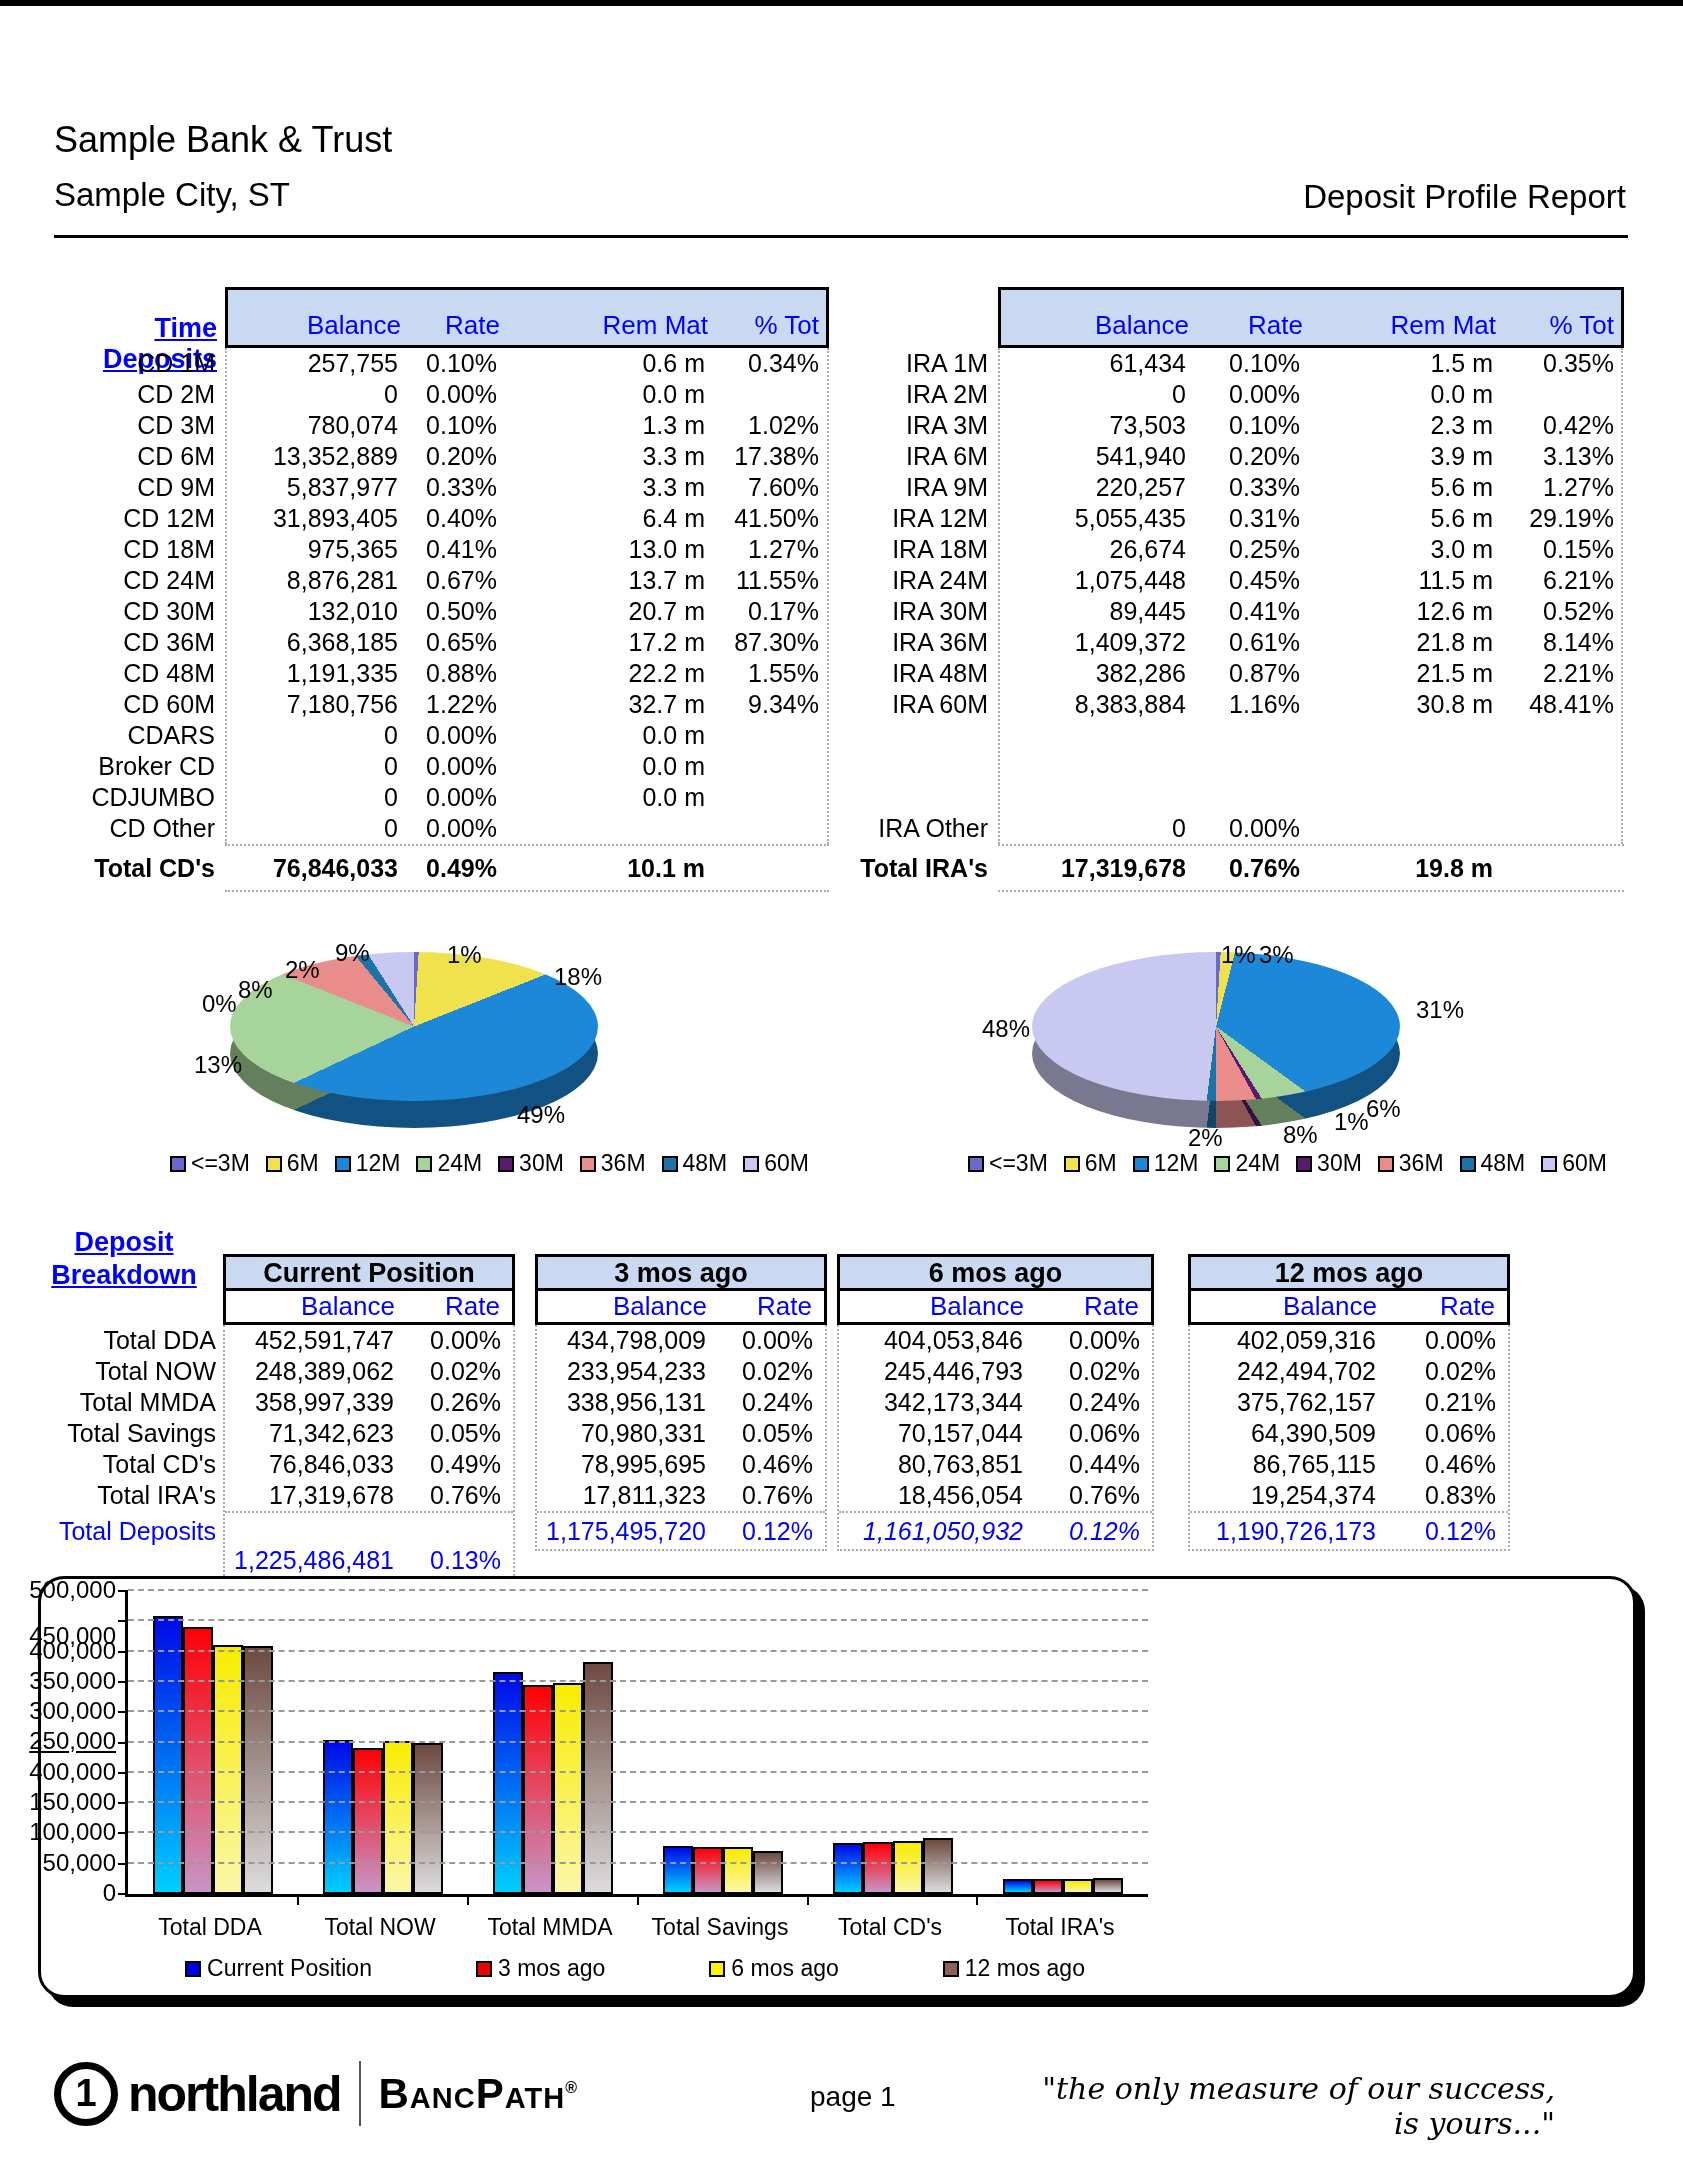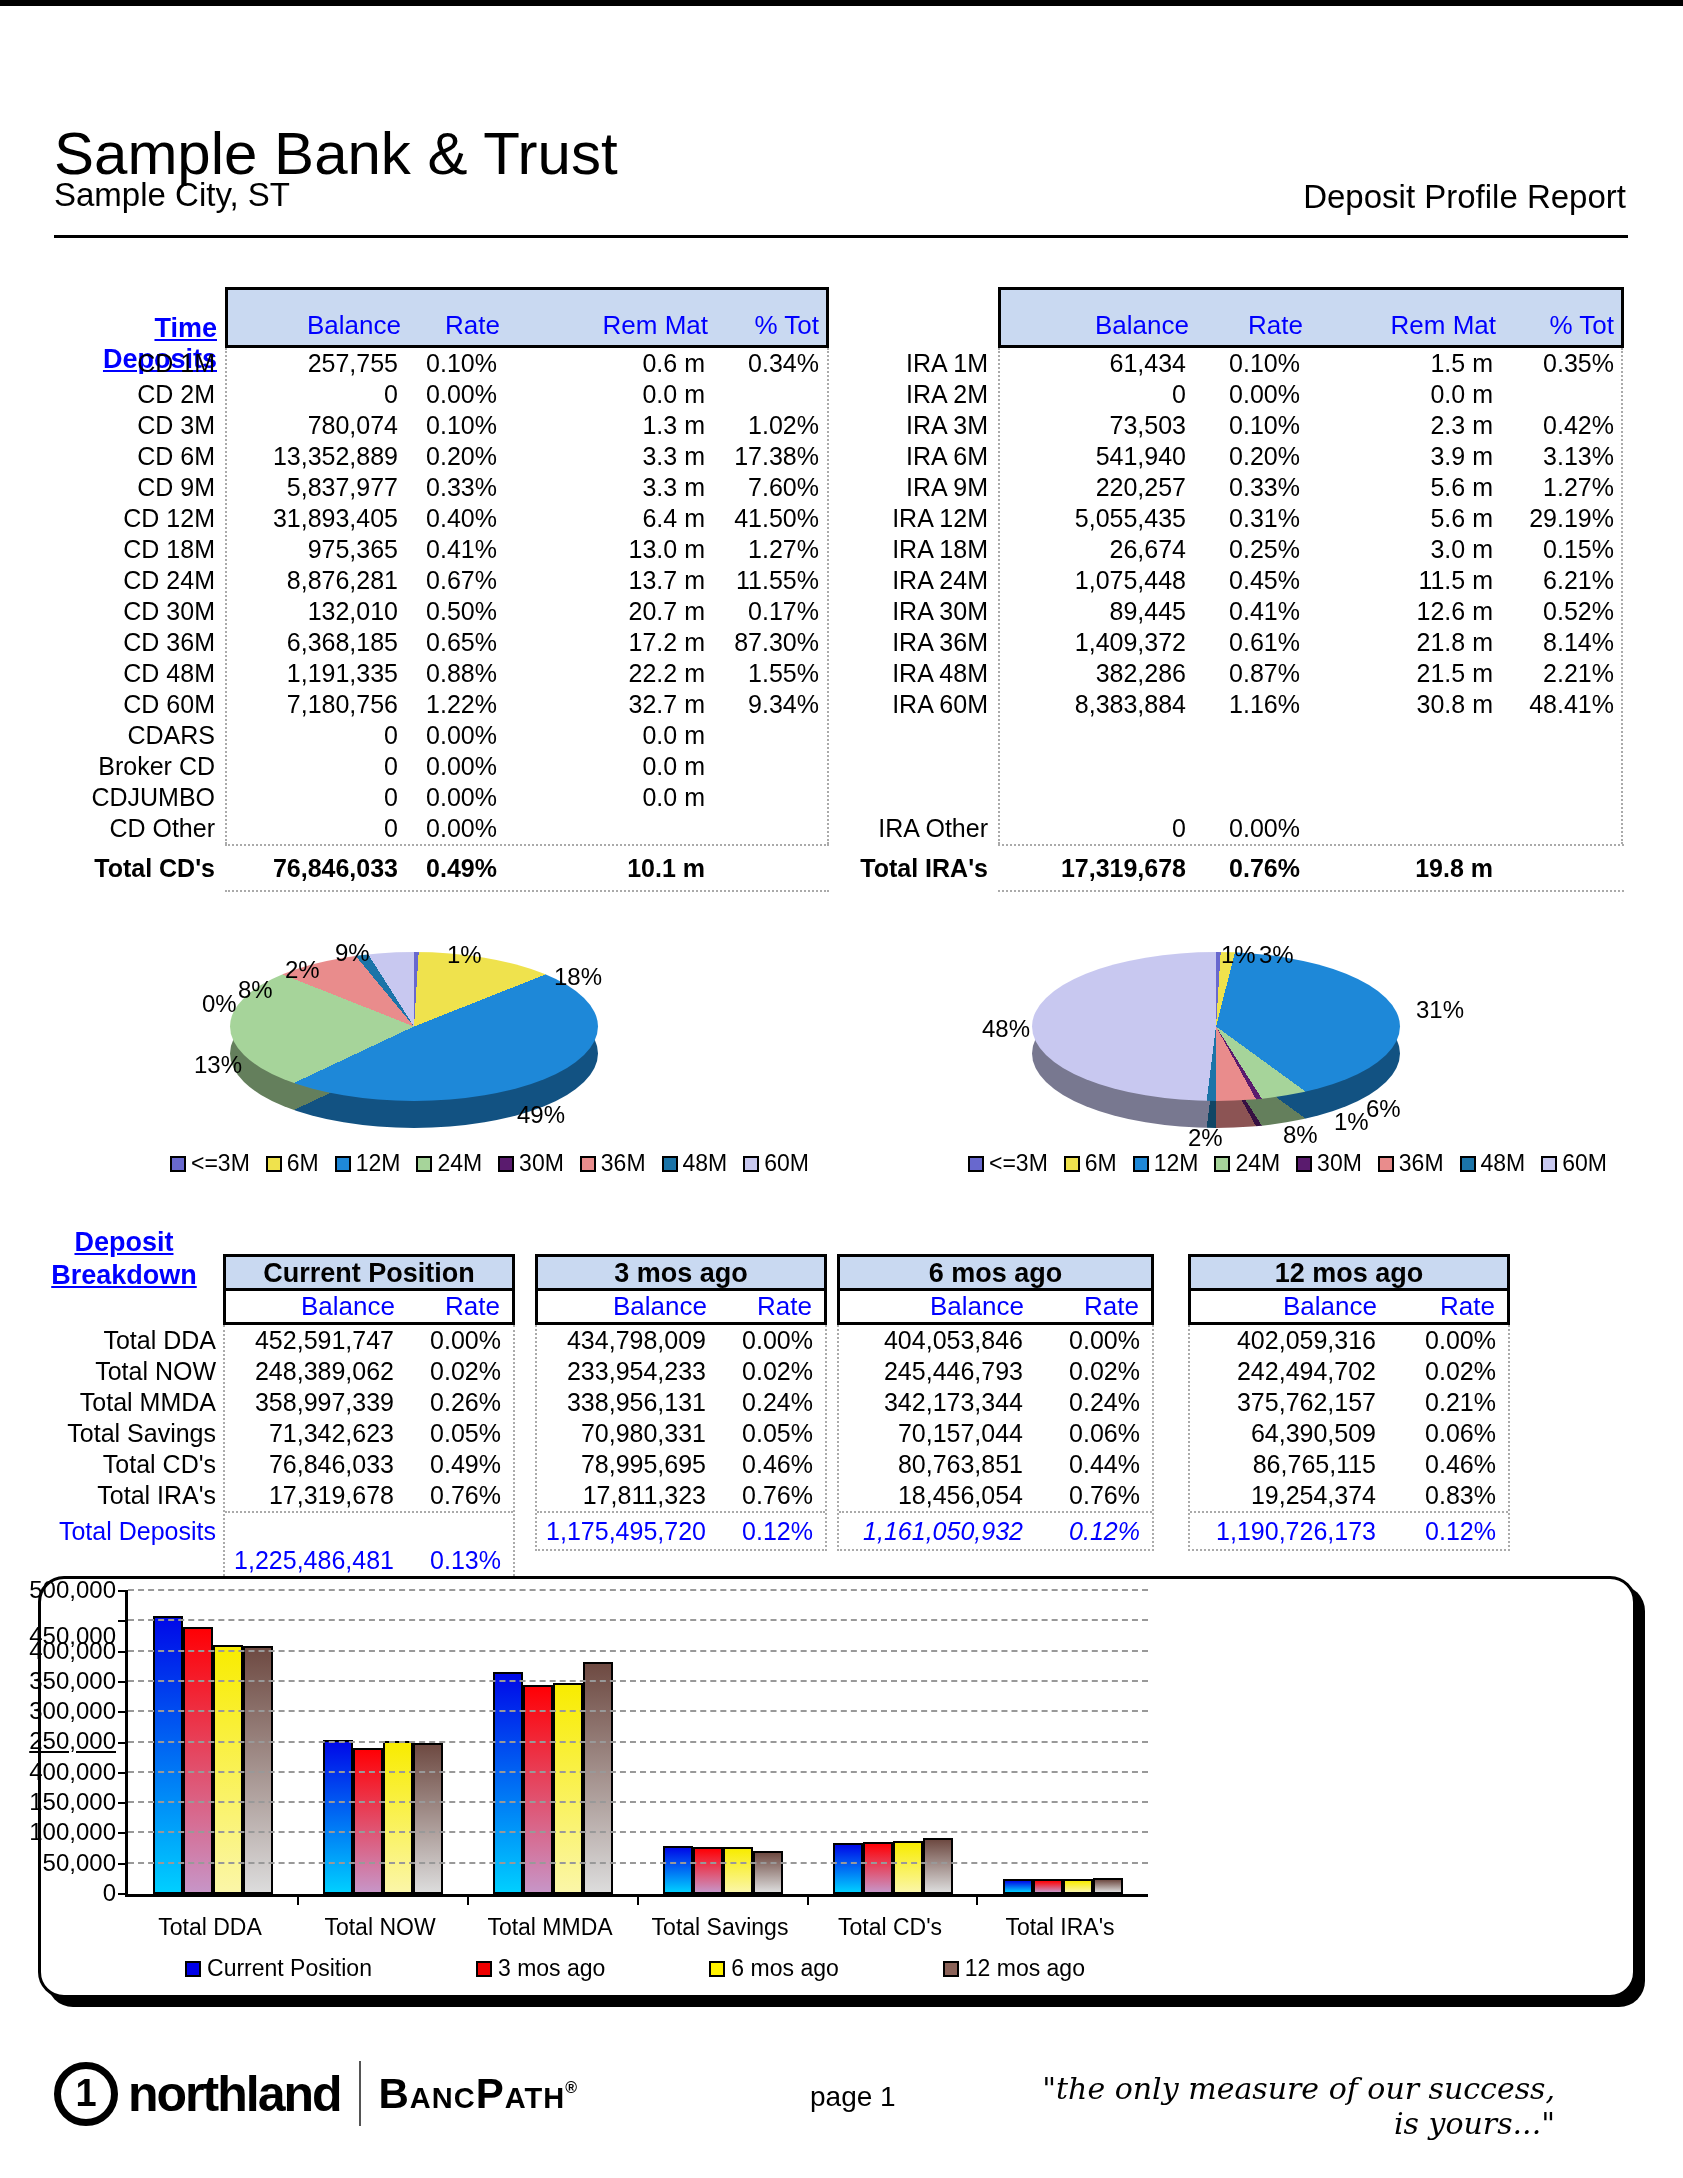--- a/index.html
+++ b/index.html
@@ -2,21 +2,21 @@
 <html><head>
 <meta charset="utf-8">
 <style>
   html,body{margin:0;padding:0;background:#fff;}
   .page{position:relative;width:1683px;height:2178px;background:#fff;overflow:hidden;
         font-family:"Liberation Sans",sans-serif;color:#000;}
   .abs{position:absolute;}
   #topbar{position:absolute;top:0;left:0;width:100%;height:6px;background:#000;}
 
   
-  #bank-name{left:54px;top:119px;font-size:60px;text-align:center;}
+  #bank-name{left:54px;top:119px;font-size:36px;text-align:center;}
   #bank-loc{left:54px;top:176px;font-size:33px;}
   #rpt-title{right:57px;top:121px;font-size:41px;text-align:right;}
   #rpt-sub{right:57px;top:178px;font-size:33px;text-align:right;}
   #hdr-rule{left:54px;top:235px;width:1574px;height:3px;background:#000;}
 
   
   .dtable{position:absolute;top:287px;}
   .dhead{box-sizing:border-box;height:61px;border:3px solid #000;background:#C9D9F1;
          display:grid;align-items:end;padding-bottom:4px;}
   .dhead span{color:#0000FF;font-size:26px;text-align:right;padding-right:10px;}

